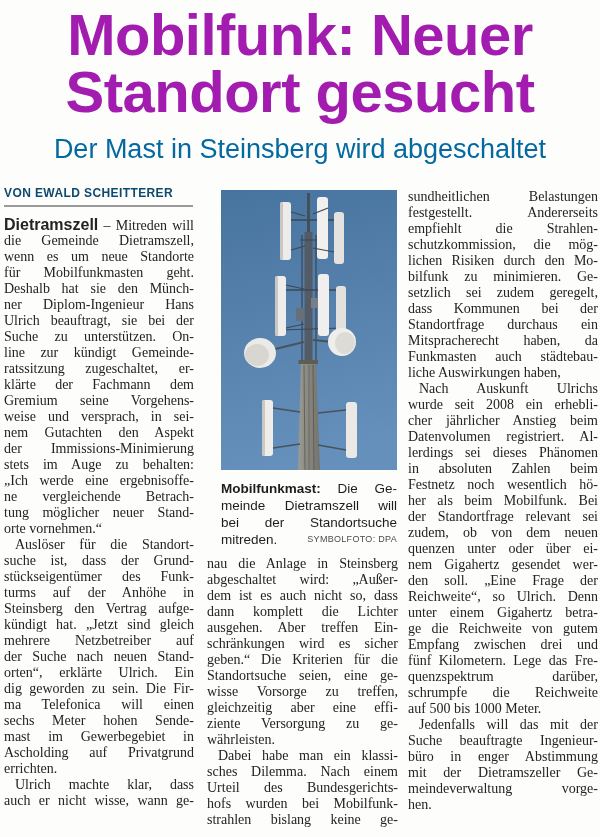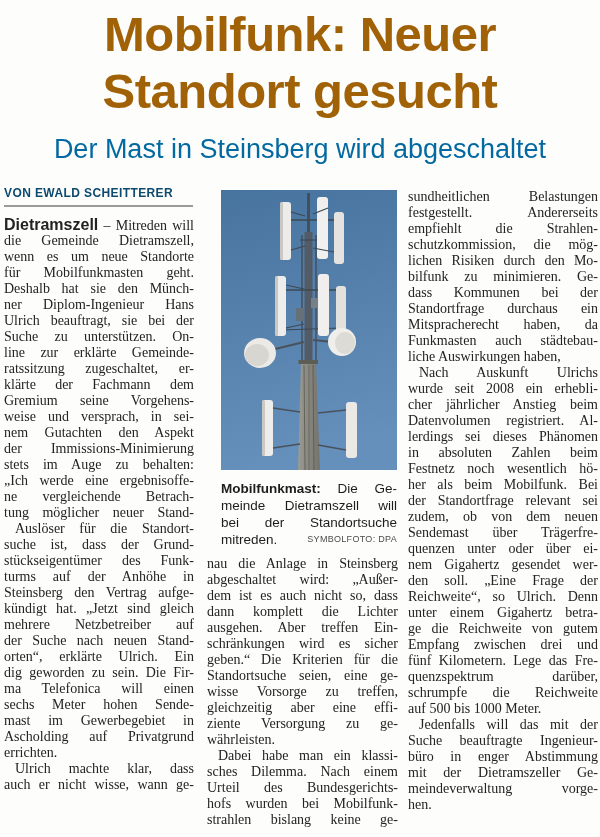--- a/index.html
+++ b/index.html
@@ -3,21 +3,21 @@
 <meta charset="utf-8">
 <style>
   html, body { margin:0; padding:0; background:#ffffff; }
   .page {
     position:relative; width:600px; height:837px; overflow:hidden;
     background:#fdfdfc; font-family:"Liberation Serif", serif; color:#232323;
   }
   .headline {
     position:absolute; left:0; right:0; top:6px; text-align:center;
     font-family:"Liberation Sans", sans-serif; font-weight:700;
-    font-size:49px; line-height:57px; letter-spacing:-0.5px; color:#a16207;
+    font-size:58px; line-height:57px; letter-spacing:-0.5px; color:#a21caf;
   }
   .subheadline {
     position:absolute; left:0; right:0; top:133px; text-align:center;
     font-family:"Liberation Sans", sans-serif; font-weight:400;
     font-size:27px; line-height:33px; color:#0369a1;
   }
   .byline {
     position:absolute; left:4px; top:186px; width:189px;
     font-family:"Liberation Sans", sans-serif; font-weight:700;
     font-size:12px; letter-spacing:0.4px; color:#0c4a6e;
@@ -60,31 +60,32 @@
 
   <div class="col col1">
       <div class="bline"><b class="lead">Dietramszell</b> – Mitreden will</div>
       <div class="bline">die Gemeinde Dietramszell,</div>
       <div class="bline">wenn es um neue Standorte</div>
       <div class="bline">für Mobilfunkmasten geht.</div>
       <div class="bline">Deshalb hat sie den Münch-</div>
       <div class="bline">ner Diplom-Ingenieur Hans</div>
       <div class="bline">Ulrich beauftragt, sie bei der</div>
       <div class="bline">Suche zu unterstützen. On-</div>
-      <div class="bline">line zur erklärte Gemeinde-</div>
+      <div class="bline">line zur kündigt Gemeinde-</div>
       <div class="bline">ratssitzung zugeschaltet, er-</div>
       <div class="bline">klärte der Fachmann dem</div>
       <div class="bline">Gremium seine Vorgehens-</div>
       <div class="bline">weise und versprach, in sei-</div>
       <div class="bline">nem Gutachten den Aspekt</div>
       <div class="bline">der Immissions-Minimierung</div>
       <div class="bline">stets im Auge zu behalten:</div>
       <div class="bline">„Ich werde eine ergebnisoffe-</div>
       <div class="bline">ne vergleichende Betrach-</div>
       <div class="bline">tung möglicher neuer Stand-</div>
+      <div class="bline pend">orte vornehmen.“</div>
       <div class="bline pind">Auslöser für die Standort-</div>
       <div class="bline">suche ist, dass der Grund-</div>
       <div class="bline">stückseigentümer des Funk-</div>
       <div class="bline">turms auf der Anhöhe in</div>
       <div class="bline">Steinsberg den Vertrag aufge-</div>
       <div class="bline">kündigt hat. „Jetzt sind gleich</div>
       <div class="bline">mehrere Netzbetreiber auf</div>
       <div class="bline">der Suche nach neuen Stand-</div>
       <div class="bline">orten“, erklärte Ulrich. Ein</div>
       <div class="bline">dig geworden zu sein. Die Fir-</div>
@@ -197,36 +198,36 @@
       <div class="bline">strahlen bislang keine ge-</div>
     </div>
 
   <div class="col col3">
       <div class="bline">sundheitlichen Belastungen</div>
       <div class="bline">festgestellt. Andererseits</div>
       <div class="bline">empfiehlt die Strahlen-</div>
       <div class="bline">schutzkommission, die mög-</div>
       <div class="bline">lichen Risiken durch den Mo-</div>
       <div class="bline">bilfunk zu minimieren. Ge-</div>
+      <div class="bline">setzlich sei zudem geregelt,</div>
       <div class="bline">dass Kommunen bei der</div>
       <div class="bline">Standortfrage durchaus ein</div>
       <div class="bline">Mitspracherecht haben, da</div>
       <div class="bline">Funkmasten auch städtebau-</div>
       <div class="bline pend">liche Auswirkungen haben,</div>
       <div class="bline pind">Nach Auskunft Ulrichs</div>
       <div class="bline">wurde seit 2008 ein erhebli-</div>
       <div class="bline">cher jährlicher Anstieg beim</div>
       <div class="bline">Datenvolumen registriert. Al-</div>
       <div class="bline">lerdings sei dieses Phänomen</div>
       <div class="bline">in absoluten Zahlen beim</div>
       <div class="bline">Festnetz noch wesentlich hö-</div>
       <div class="bline">her als beim Mobilfunk. Bei</div>
       <div class="bline">der Standortfrage relevant sei</div>
       <div class="bline">zudem, ob von dem neuen</div>
-      <div class="bline">Sendemast über Trägerfre-</div>
       <div class="bline">quenzen unter oder über ei-</div>
       <div class="bline">nem Gigahertz gesendet wer-</div>
       <div class="bline">den soll. „Eine Frage der</div>
       <div class="bline">Reichweite“, so Ulrich. Denn</div>
       <div class="bline">unter einem Gigahertz betra-</div>
       <div class="bline">ge die Reichweite von gutem</div>
       <div class="bline">Empfang zwischen drei und</div>
       <div class="bline">fünf Kilometern. Lege das Fre-</div>
       <div class="bline">quenzspektrum darüber,</div>
       <div class="bline">schrumpfe die Reichweite</div>

